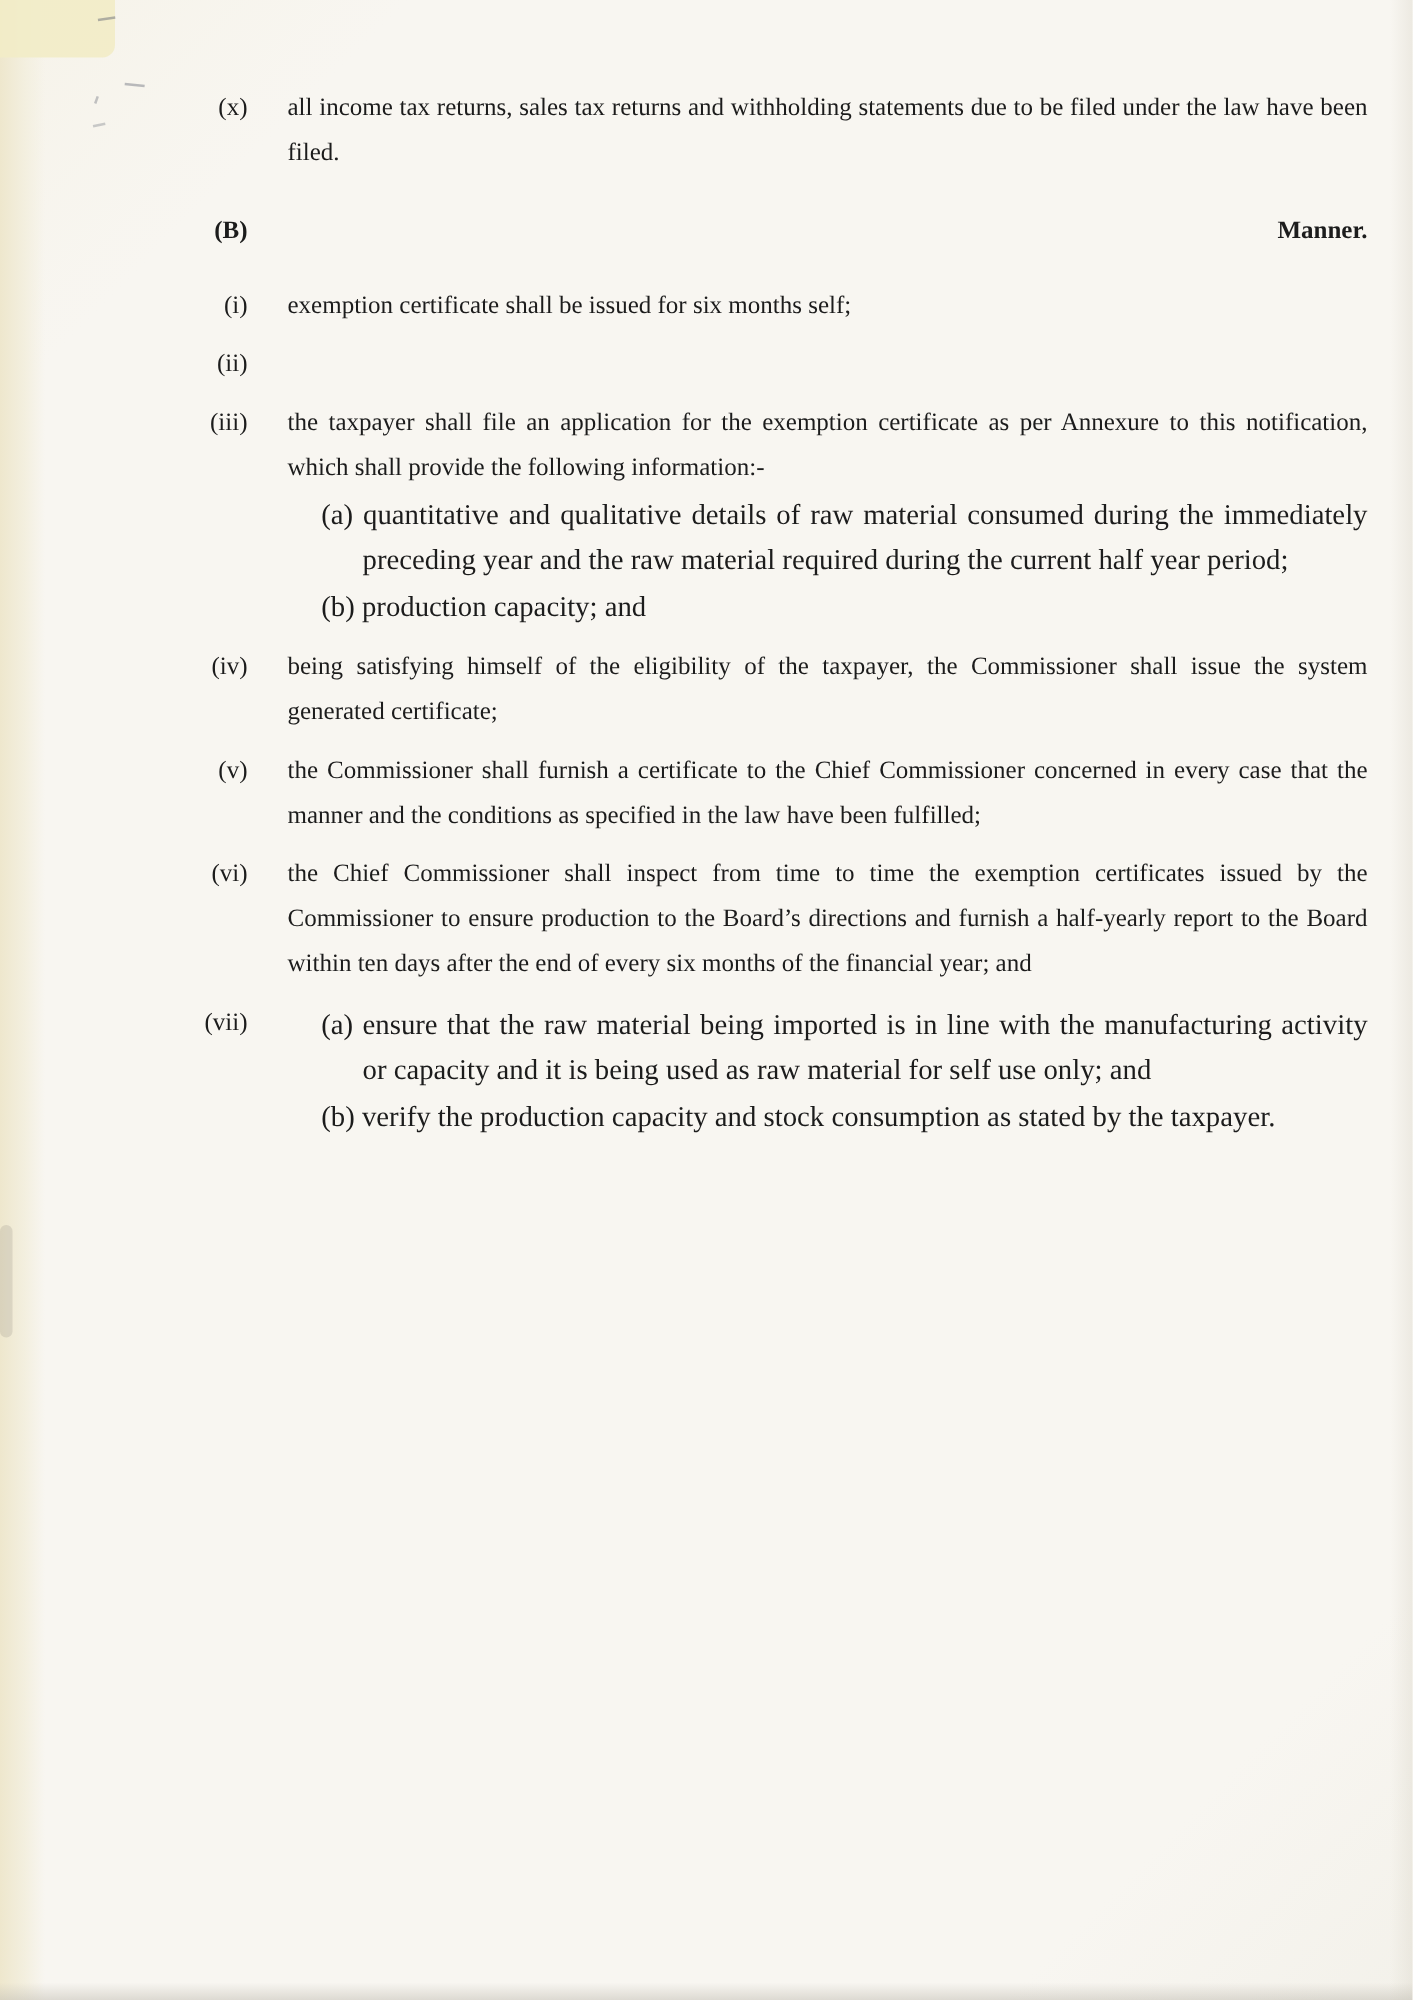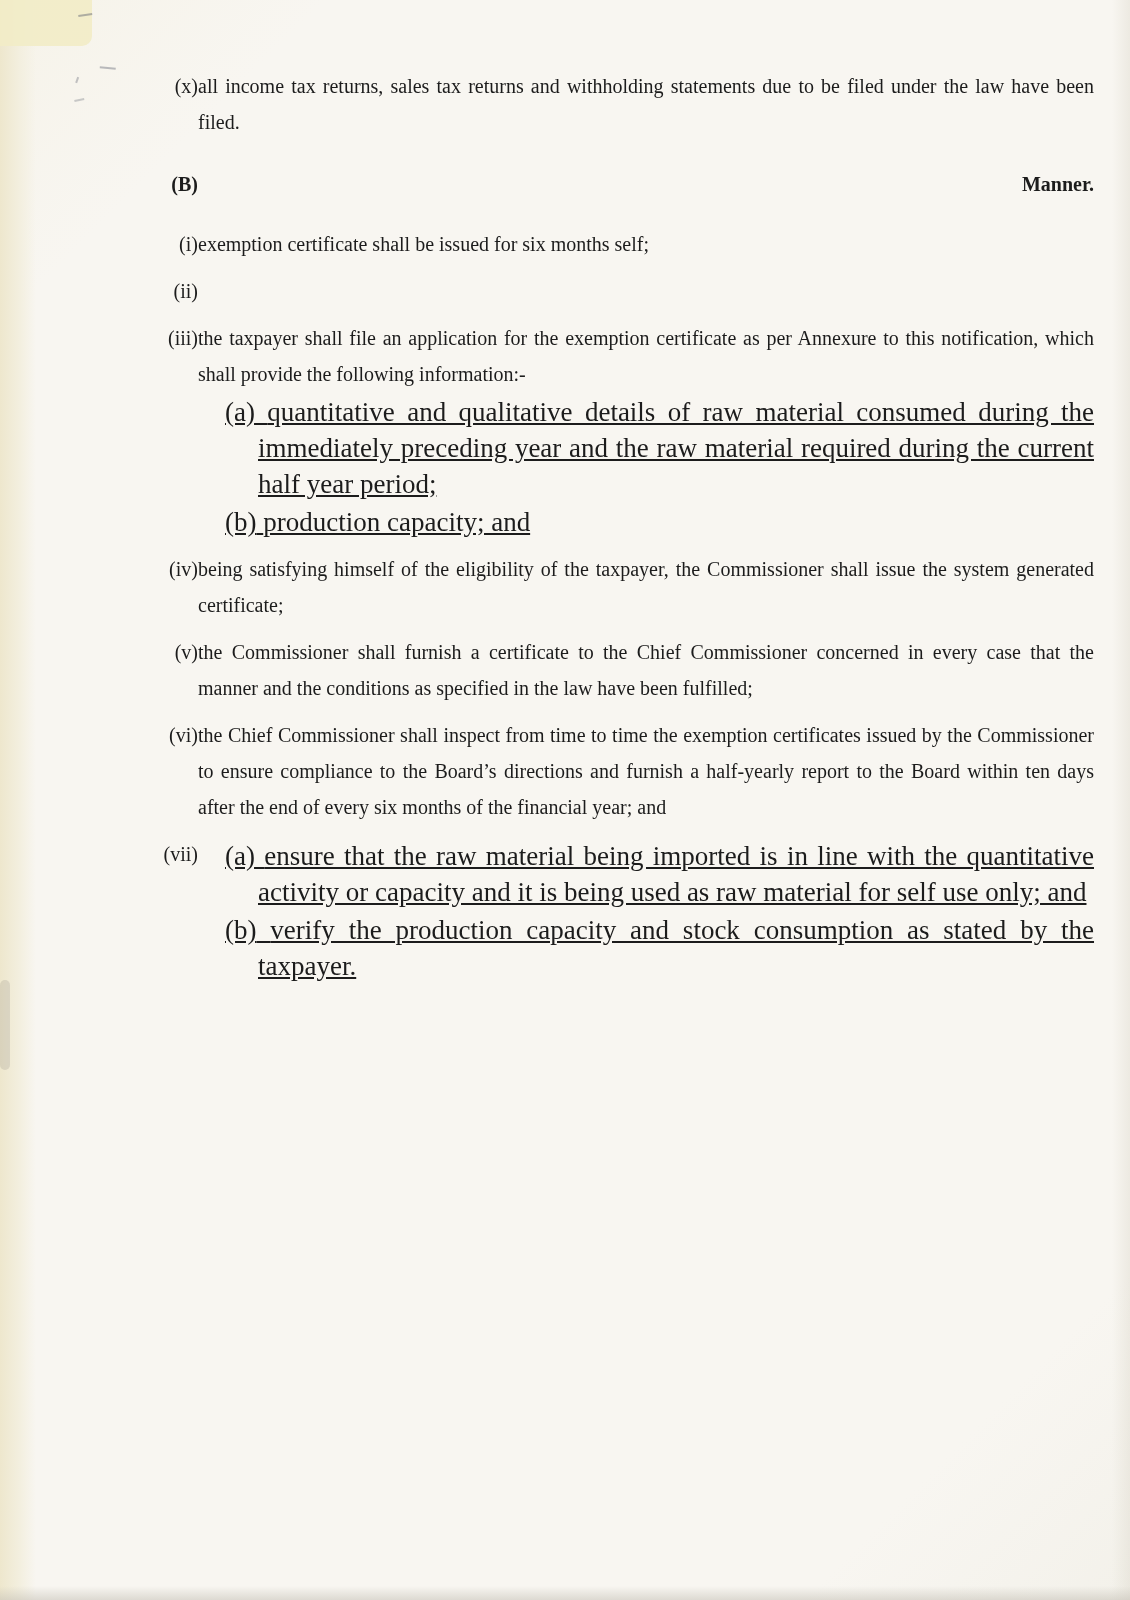--- a/index.html
+++ b/index.html
@@ -94,47 +94,47 @@
   }
   .lbl {
     width: 198px;
     flex-shrink: 0;
     text-align: right;
     font-size: 20px;
     line-height: 36px;
   }
   .txt-col {
     flex: 1;
+    margin-left: 32px;
     margin-right: 36px;
   }
   .txt {
     font-size: 20px;
     line-height: 36px;
     text-align: justify;
   }
   .row.heading {
     margin-top: 26px;
     margin-bottom: 24px;
   }
   .row.heading .lbl,
   .row.heading .txt {
     font-weight: bold;
     text-align: right;
   }
   .row.heading .lbl {
     text-align: right;
   }
   .subitem {
-    font-size: 27px;
+    font-size: 23px;
     line-height: 36px;
     text-align: justify;
     padding-left: 60px;
     text-indent: -33px;
     margin-top: 2px;
-    text-decoration: underline;
   }
   .sub-lbl { white-space: nowrap; }
 </style>
 </head>
 <body>
 
 <div class="page">
 
   <div class="edge-left"></div>
   <div class="corner-tab"></div>
@@ -192,26 +192,26 @@
     <div class="row">
       <div class="lbl">(v)</div>
       <div class="txt-col">
         <div class="txt">the Commissioner shall furnish a certificate to the Chief Commissioner concerned in every case that the manner and the conditions as specified in the law have been fulfilled;</div>
       </div>
     </div>
 
     <div class="row">
       <div class="lbl">(vi)</div>
       <div class="txt-col">
-        <div class="txt">the Chief Commissioner shall inspect from time to time the exemption certificates issued by the Commissioner to ensure compliance to the Board’s directions and furnish a half-yearly report to the Board within ten days after the end of every six months of the financial year; and</div>
+        <div class="txt">the Chief Commissioner shall inspect from time to time the exemption certificates issued by the Commissioner to ensure production to the Board’s directions and furnish a half-yearly report to the Board within ten days after the end of every six months of the financial year; and</div>
       </div>
     </div>
 
     <div class="row">
       <div class="lbl">(vii)</div>
       <div class="txt-col">
-        <div class="subitem"><span class="sub-lbl">(a)</span> <span>ensure that the raw material being imported is in line with the quantitative activity or capacity and it is being used as raw material for self use only; and</span></div>
+        <div class="subitem"><span class="sub-lbl">(a)</span> <span>ensure that the raw material being imported is in line with the manufacturing activity or capacity and it is being used as raw material for self use only; and</span></div>
         <div class="subitem"><span class="sub-lbl">(b)</span> <span>verify the production capacity and stock consumption as stated by the taxpayer.</span></div>
       </div>
     </div>
 
   </div>
 </div>
 
 </body></html>

